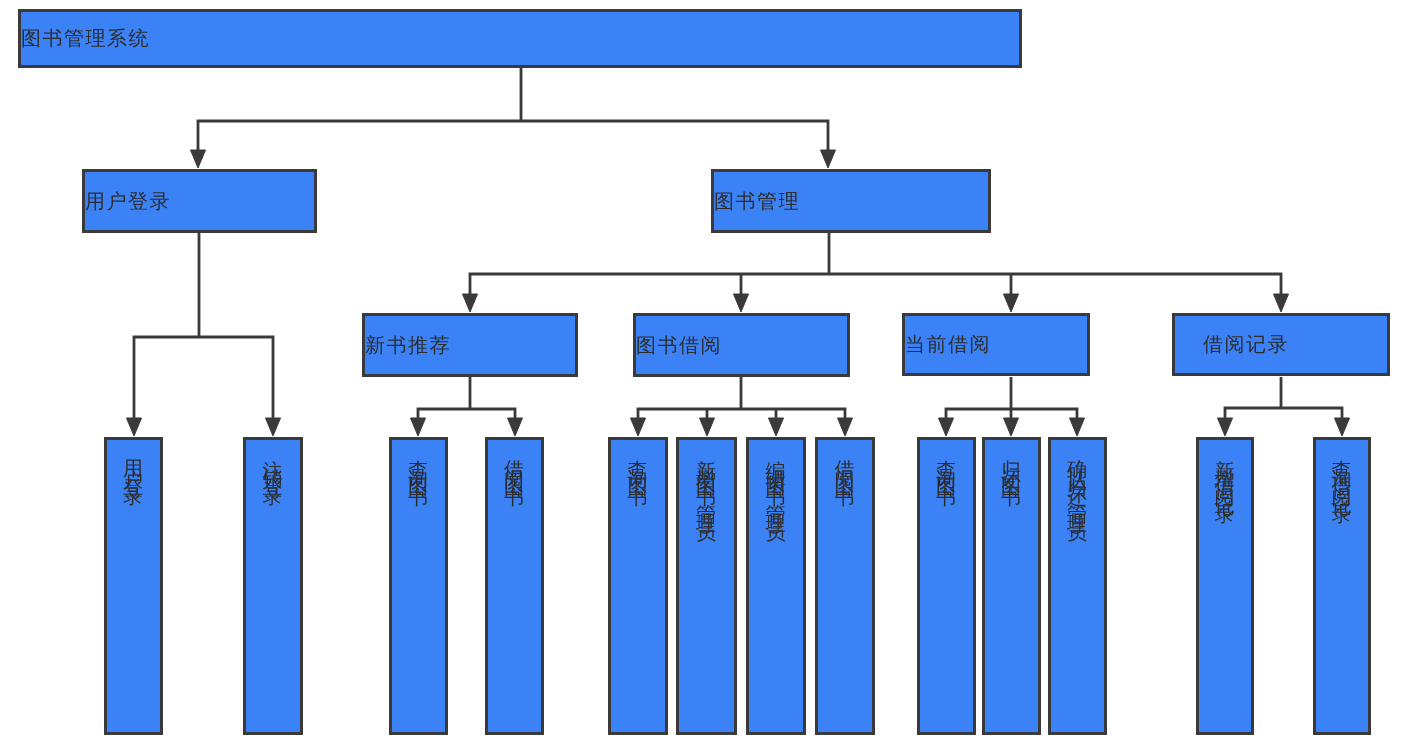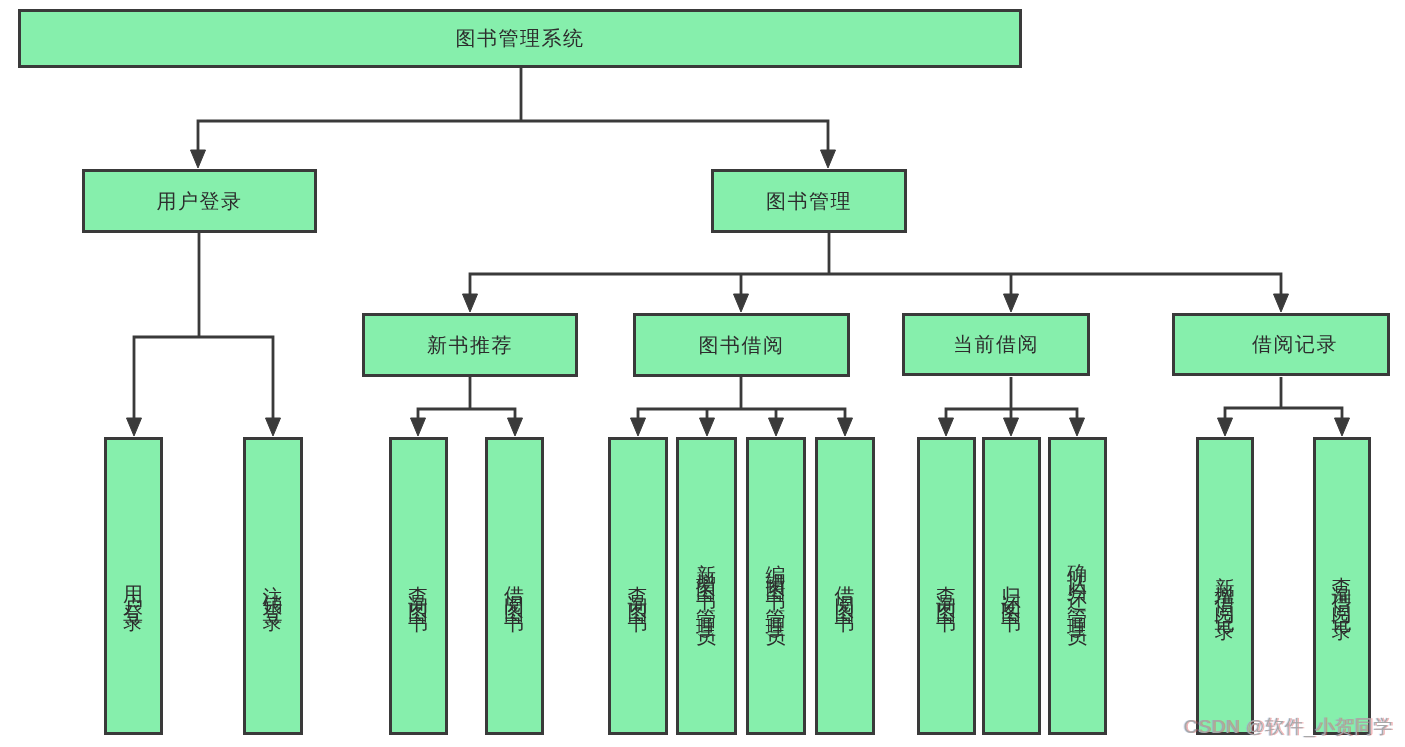--- a/index.html
+++ b/index.html
@@ -28,25 +28,24 @@
     stroke-linejoin: miter;
   }
   .connectors polygon {
     fill: var(--line, #3a3a3a);
     stroke: var(--line, #3a3a3a);
     stroke-width: 1;
   }
   .node {
     position: absolute;
     z-index: 2;
-    background: #86efac;
+    background: #3b82f6;
     border: 3px solid var(--line, #3a3a3a);
     display: flex;
     align-items: center;
-    justify-content: center;
     font-size: 20px;
     letter-spacing: 1.5px;
     color: var(--text, #2d2d2d);
     text-align: center;
   }
   .vnode {
     writing-mode: vertical-rl;
     letter-spacing: 9px;
     font-size: 20px;
     line-height: 1;
@@ -117,21 +116,21 @@
     <polygon points="1334.5,418 1349.5,418 1342,436"></polygon>
   </svg>
 
   <div class="node" style="left:18px; top:9px; width:1004px; height:59px;">
     <span>图书管理系统</span>
   </div>
 
   <div class="node" style="left:82px; top:169px; width:235px; height:64px;">
     <span>用户登录</span>
   </div>
-  <div class="node" style="left:711px; top:169px; width:196px; height:64px;">
+  <div class="node" style="left:711px; top:169px; width:280px; height:64px;">
     <span>图书管理</span>
   </div>
 
   <div class="node" style="left:362px; top:313px; width:216px; height:64px;">
     <span>新书推荐</span>
   </div>
   <div class="node" style="left:633px; top:313px; width:217px; height:64px;">
     <span>图书借阅</span>
   </div>
   <div class="node" style="left:902px; top:313px; width:188px; height:63px;">
@@ -178,15 +177,14 @@
     <span>确认归还（管理员）</span>
   </div>
 
   <div class="node vnode" style="left:1196px; top:437px; width:58px; height:298px;">
     <span>新增借阅记录</span>
   </div>
   <div class="node vnode" style="left:1313px; top:437px; width:58px; height:298px;">
     <span>查询借阅记录</span>
   </div>
 
-  <div class="watermark">CSDN @软件_小贺同学</div>
 
 </div>
 
 </body></html>

